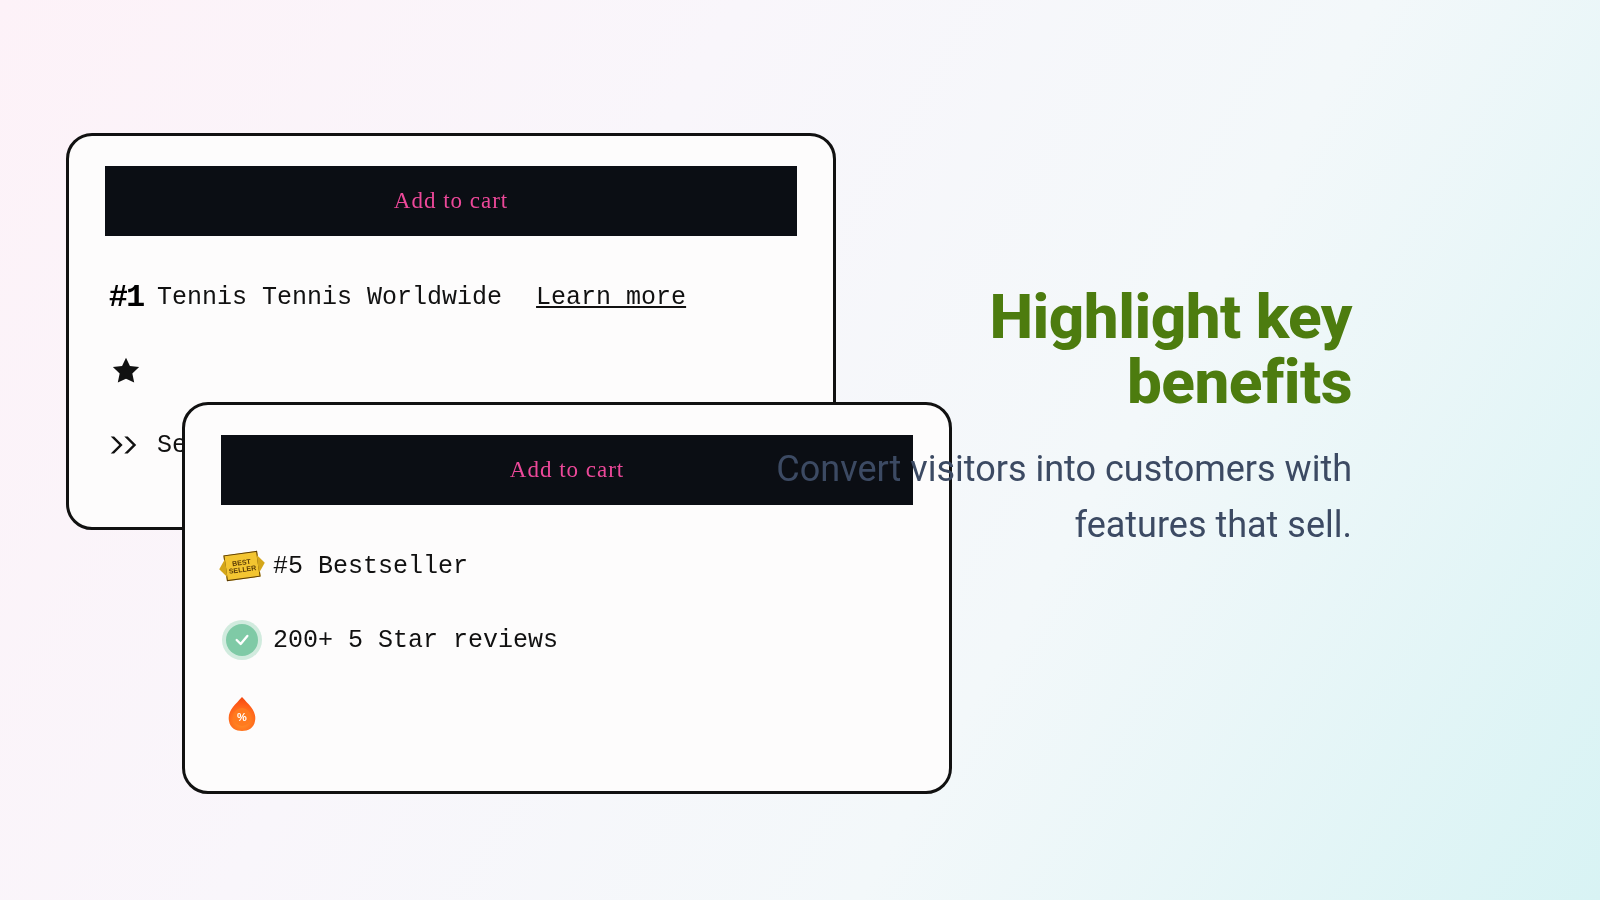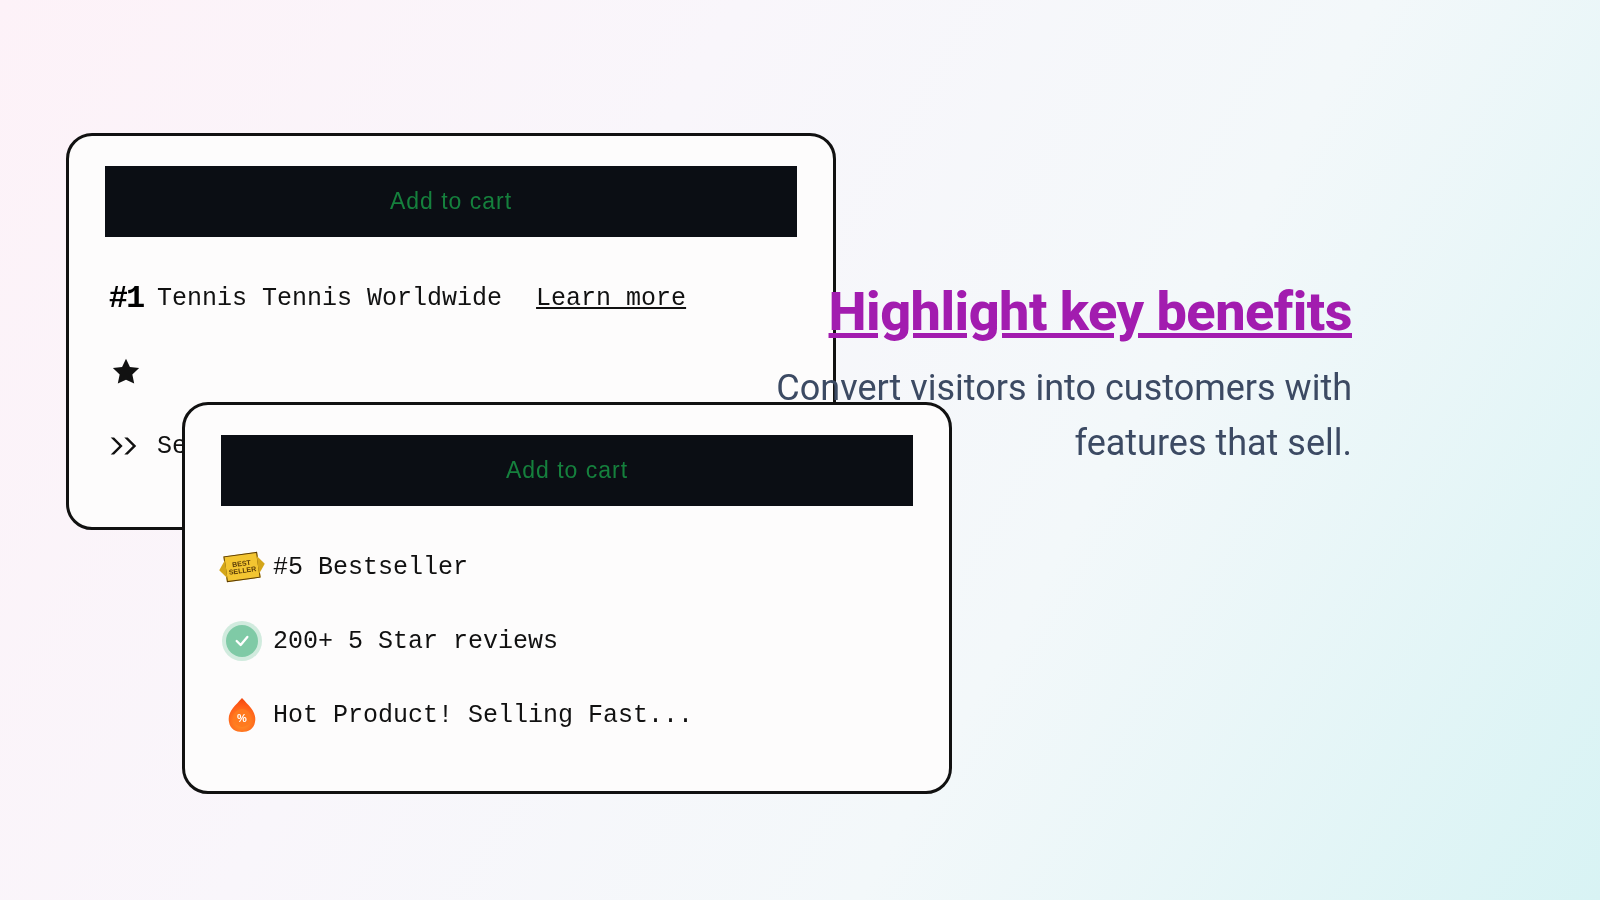--- a/index.html
+++ b/index.html
@@ -28,23 +28,23 @@
     left: 182px;
     top: 402px;
     width: 770px;
     height: 392px;
   }
 
   .add-btn {
     display: block;
     width: 100%;
     background: #0b0e14;
-    color: #15803d;
+    color: #ec4899;
     text-align: center;
-    font-family: Liberation Sans, sans-serif;
+    font-family: Liberation Serif, serif;
     font-size: 23px;
     letter-spacing: 1px;
     border: none;
     padding: 22px 0;
     cursor: pointer;
   }
 
   .benefits {
     margin-top: 44px;
     display: flex;
@@ -154,29 +154,28 @@
 
   
   .headline-col {
     position: absolute;
     right: 248px;
     top: 284px;
     width: 580px;
     text-align: right;
   }
   .headline {
-    font-size: 54px;
+    font-size: 62px;
     font-weight: 800;
-    color: #a21caf;
+    color: #4d7c0f;
     letter-spacing: -0.5px;
     line-height: 1.05;
-    text-decoration: underline;
   }
   .subhead {
-    margin-top: 20px;
+    margin-top: 28px;
     font-size: 36px;
     font-weight: 400;
     color: #3c4a63;
     line-height: 1.55;
   }
 </style>
 </head>
 <body>
 
 <div class="card card-a">
@@ -236,21 +235,20 @@
       <span>200+ 5 Star reviews</span>
     </div>
 
     <div class="benefit-row">
       <span class="icon">
         <span class="flame-badge">
           <span class="flame-shape"></span>
           <span class="flame-pct">%</span>
         </span>
       </span>
-      <span>Hot Product! Selling Fast...</span>
     </div>
   </div>
 </div>
 
 <div class="headline-col">
   <div class="headline">Highlight key benefits</div>
   <div class="subhead">Convert visitors into customers with features that sell.</div>
 </div>
 
 </body></html>

